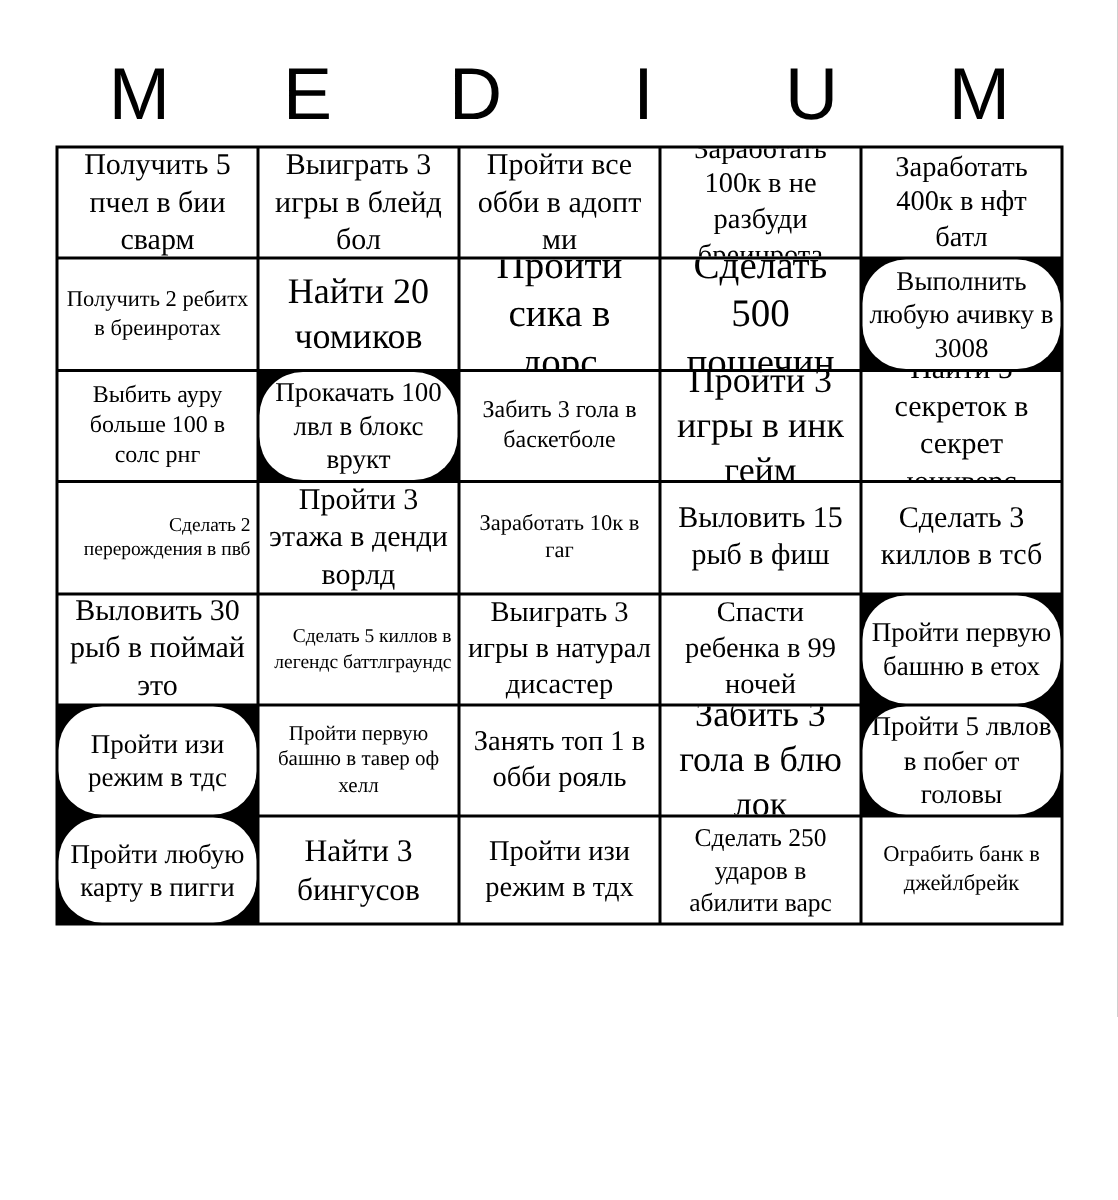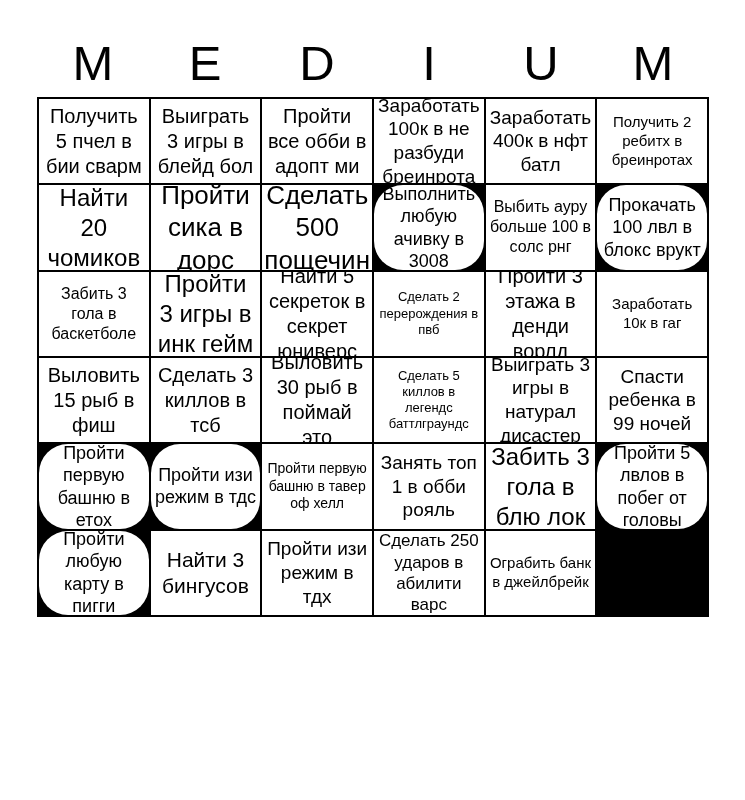--- a/index.html
+++ b/index.html
@@ -32,39 +32,40 @@
     color: #000000;
   }
   .bingo-grid {
     position: absolute;
     left: 37px;
     top: 97px;
     width: 672px;
     height: 520px;
     box-sizing: border-box;
     display: grid;
-    grid-template-columns: repeat(6, 1fr);
+    grid-template-columns: repeat(5, 1fr);
     grid-template-rows: repeat(6, 1fr);
     background: #000000;
     gap: 2px;
     padding: 2px;
+    font-family: Liberation Serif, serif;
   }
   .cell {
     background: #ffffff;
     display: flex;
     align-items: center;
     justify-content: center;
     text-align: center;
     padding: 3px 4px;
     box-sizing: border-box;
     line-height: 1.25;
     overflow: hidden;
     cursor: pointer;
   }
-  .fs13 { font-size: 13px; }
+  .fs13 { font-size: 13px; text-align: right; }
   .fs14 { font-size: 14px; }
   .fs15 { font-size: 15px; }
   .fs16 { font-size: 16px; }
   .fs17 { font-size: 17px; }
   .fs18 { font-size: 18px; border-radius: 29px; }
   .fs19 { font-size: 19px; }
   .fs20 { font-size: 20px; }
   .fs21 { font-size: 21px; }
   .fs24 { font-size: 24px; }
   .fs26 { font-size: 26px; }

